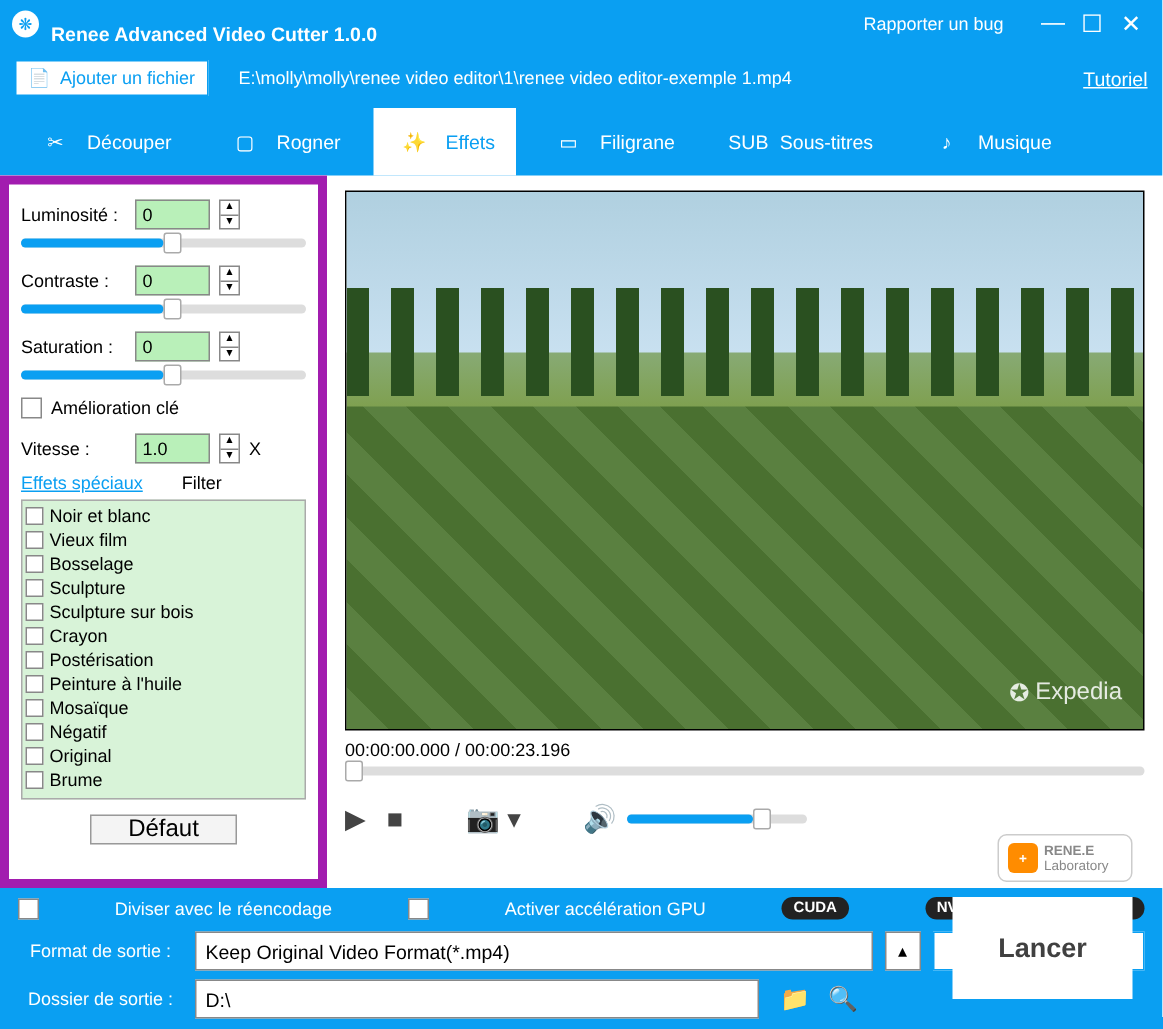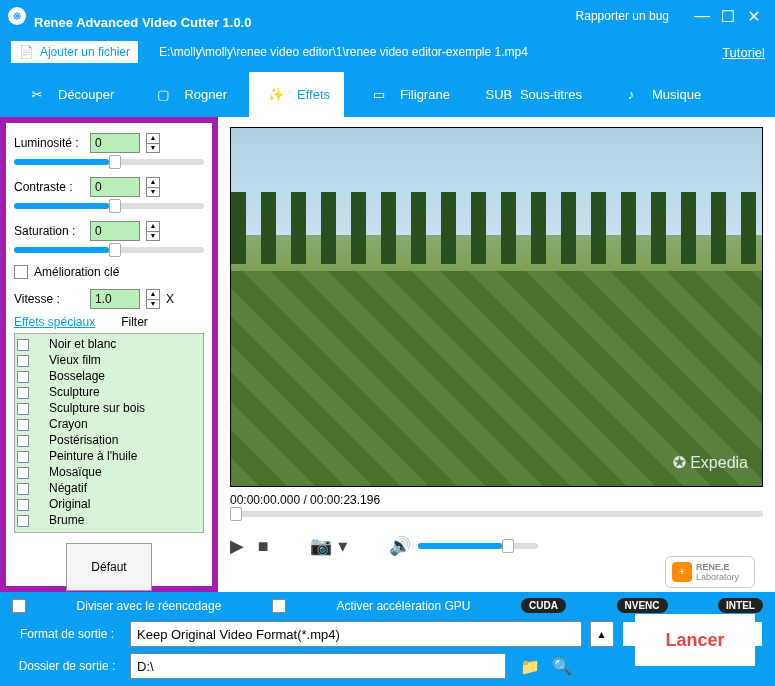--- a/index.html
+++ b/index.html
@@ -37,24 +37,24 @@
 .slider-thumb { position:absolute; top:-4px; width:12px; height:14px; background:#fff; border:1px solid #aaa; border-radius:2px; }
 
 .chk-row { display:flex; gap:6px; font-size:12px; margin:6px 0 10px; }
 .chk { width:14px; height:14px; border:1px solid #888; background:#fff; }
 
 .filter-tabs { display:flex; gap:26px; font-size:12px; margin-bottom:4px; }
 .filter-tabs .ft { cursor:pointer; }
 .filter-tabs .ft.active { color:#0a9ff2; text-decoration:underline; }
 
 .filter-list { height:200px; overflow-y:auto; background:#d8f3d8; border:1px solid #aaa; font-size:12px; padding:2px; }
-.filter-item { display:flex; align-items:flex-end; gap:20px; padding:1px 0; }
+.filter-item { display:flex; align-items:center; gap:4px; padding:1px 0; }
 .filter-item .fchk { width:12px; height:12px; border:1px solid #888; background:#fff; flex-shrink:0; }
 
-.default-btn { display:block; margin:10px auto 0; padding:16px 24px; font-size:12px; border:1px solid #999; background:#f4f4f4; cursor:pointer; }
+.default-btn { display:block; margin:10px auto 0; padding:0 24px; font-size:16px; border:1px solid #999; background:#f4f4f4; cursor:pointer; }
 
 .preview { width:100%; height:360px; background:linear-gradient(180deg,#a0c8e0 0%, #7fa050 40%, #4a7030 100%); border:1px solid #000; position:relative; overflow:hidden; }
 .preview .garden { position:absolute; inset:0; background: repeating-linear-gradient(45deg, #5a8040 0 20px, #4a7030 20px 40px); }
 .preview .sky { position:absolute; top:0; left:0; right:0; height:30%; background:linear-gradient(#b0d0e0,#c8e0f0); }
 .preview .trees { position:absolute; top:18%; left:0; right:0; height:20%; background: repeating-linear-gradient(90deg, #2a5020 0 15px, transparent 15px 30px); }
 .preview .watermark { position:absolute; bottom:14px; right:14px; color:#fff; font-size:16px; opacity:0.85; display:flex; align-items:center; gap:4px; }
 
 .timecode { font-size:12px; margin-top:6px; }
 .seek { width:100%; height:6px; background:#ddd; border-radius:3px; margin-top:4px; position:relative; }
 .seek-thumb { position:absolute; left:0; top:-4px; width:12px; height:14px; background:#fff; border:1px solid #aaa; border-radius:2px; }
@@ -70,21 +70,21 @@
 .renee-logo .plus { width:20px; height:20px; background:#ff8c00; color:#fff; border-radius:4px; display:flex; align-items:center; justify-content:center; font-weight:bold; }
 
 .bottom { background:#0a9ff2; padding:6px 12px 12px; color:#fff; font-size:12px; }
 .accel-row { display:flex; align-items:center; gap:8px; justify-content:space-between; margin-bottom:8px; }
 .badge { background:#222; color:#fff; padding:2px 8px; border-radius:10px; font-size:10px; font-weight:bold; }
 .out-row { display:flex; align-items:center; gap:8px; margin-bottom:6px; }
 .out-row label { width:110px; text-align:center; }
 .out-input { flex:1; height:26px; background:#fff; color:#000; border:1px solid #888; padding:0 6px; font-size:13px; display:flex; align-items:center; }
 .dd-btn { width:24px; height:26px; background:#fff; border:1px solid #888; display:flex; align-items:center; justify-content:center; cursor:pointer; color:#000; }
 .out-btn { background:#fff; color:#0a9ff2; padding:5px 14px; font-size:12px; cursor:pointer; border:1px solid #0a9ff2; }
-.launch { position:absolute; right:20px; bottom:20px; width:120px; height:52px; background:#fff; color:#ef4444; font-size:18px; display:flex; align-items:center; justify-content:center; cursor:pointer; font-weight:bold; }
+.launch { position:absolute; right:20px; bottom:20px; width:120px; height:68px; background:#fff; color:#404040; font-size:18px; display:flex; align-items:center; justify-content:center; cursor:pointer; font-weight:bold; }
 .folder-icon { color:#0a9ff2; font-size:16px; margin-left:6px; cursor:pointer; }
 .search-icon { color:#0a9ff2; font-size:16px; margin-left:4px; cursor:pointer; }
 </style>
 </head>
 <body>
 
 <div class="titlebar">
   <div class="logo">❋</div>
   <div class="title">Renee Advanced Video Cutter 1.0.0</div>
   <div class="spacer"></div>

